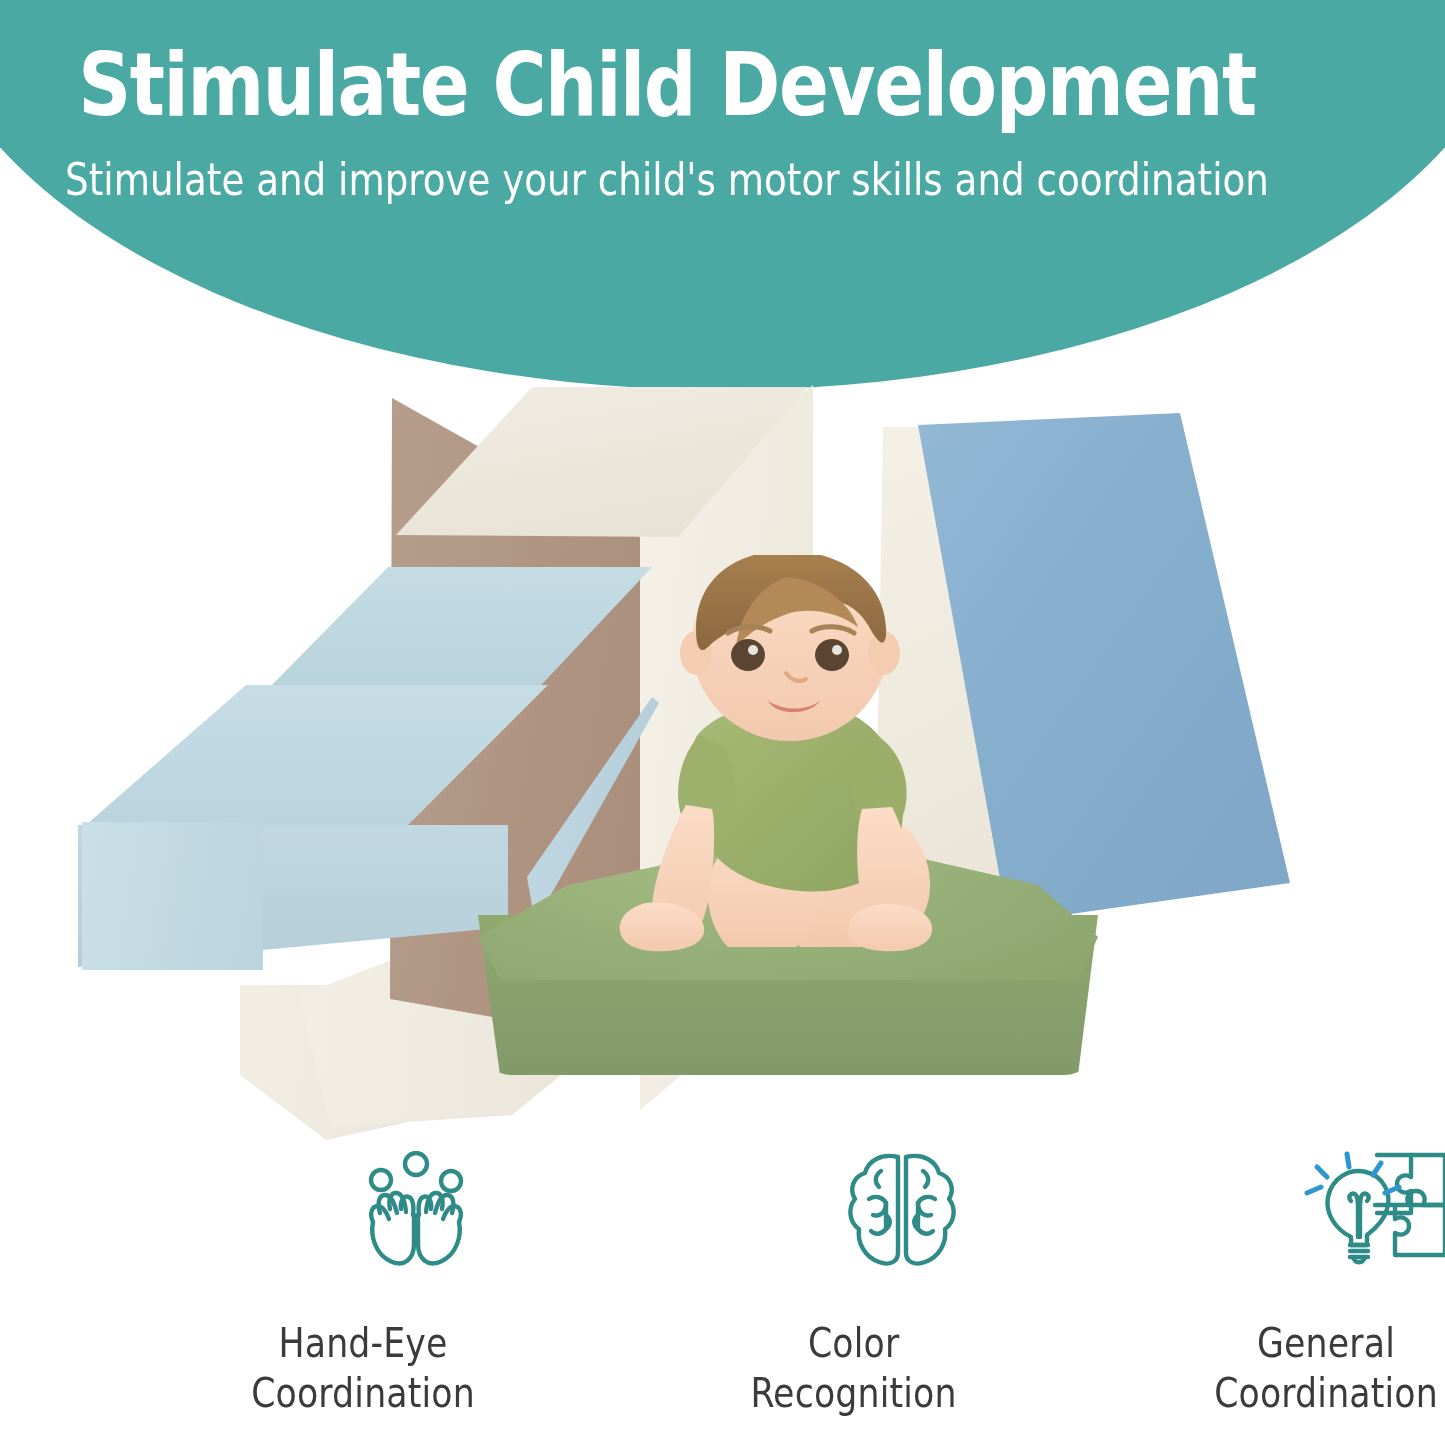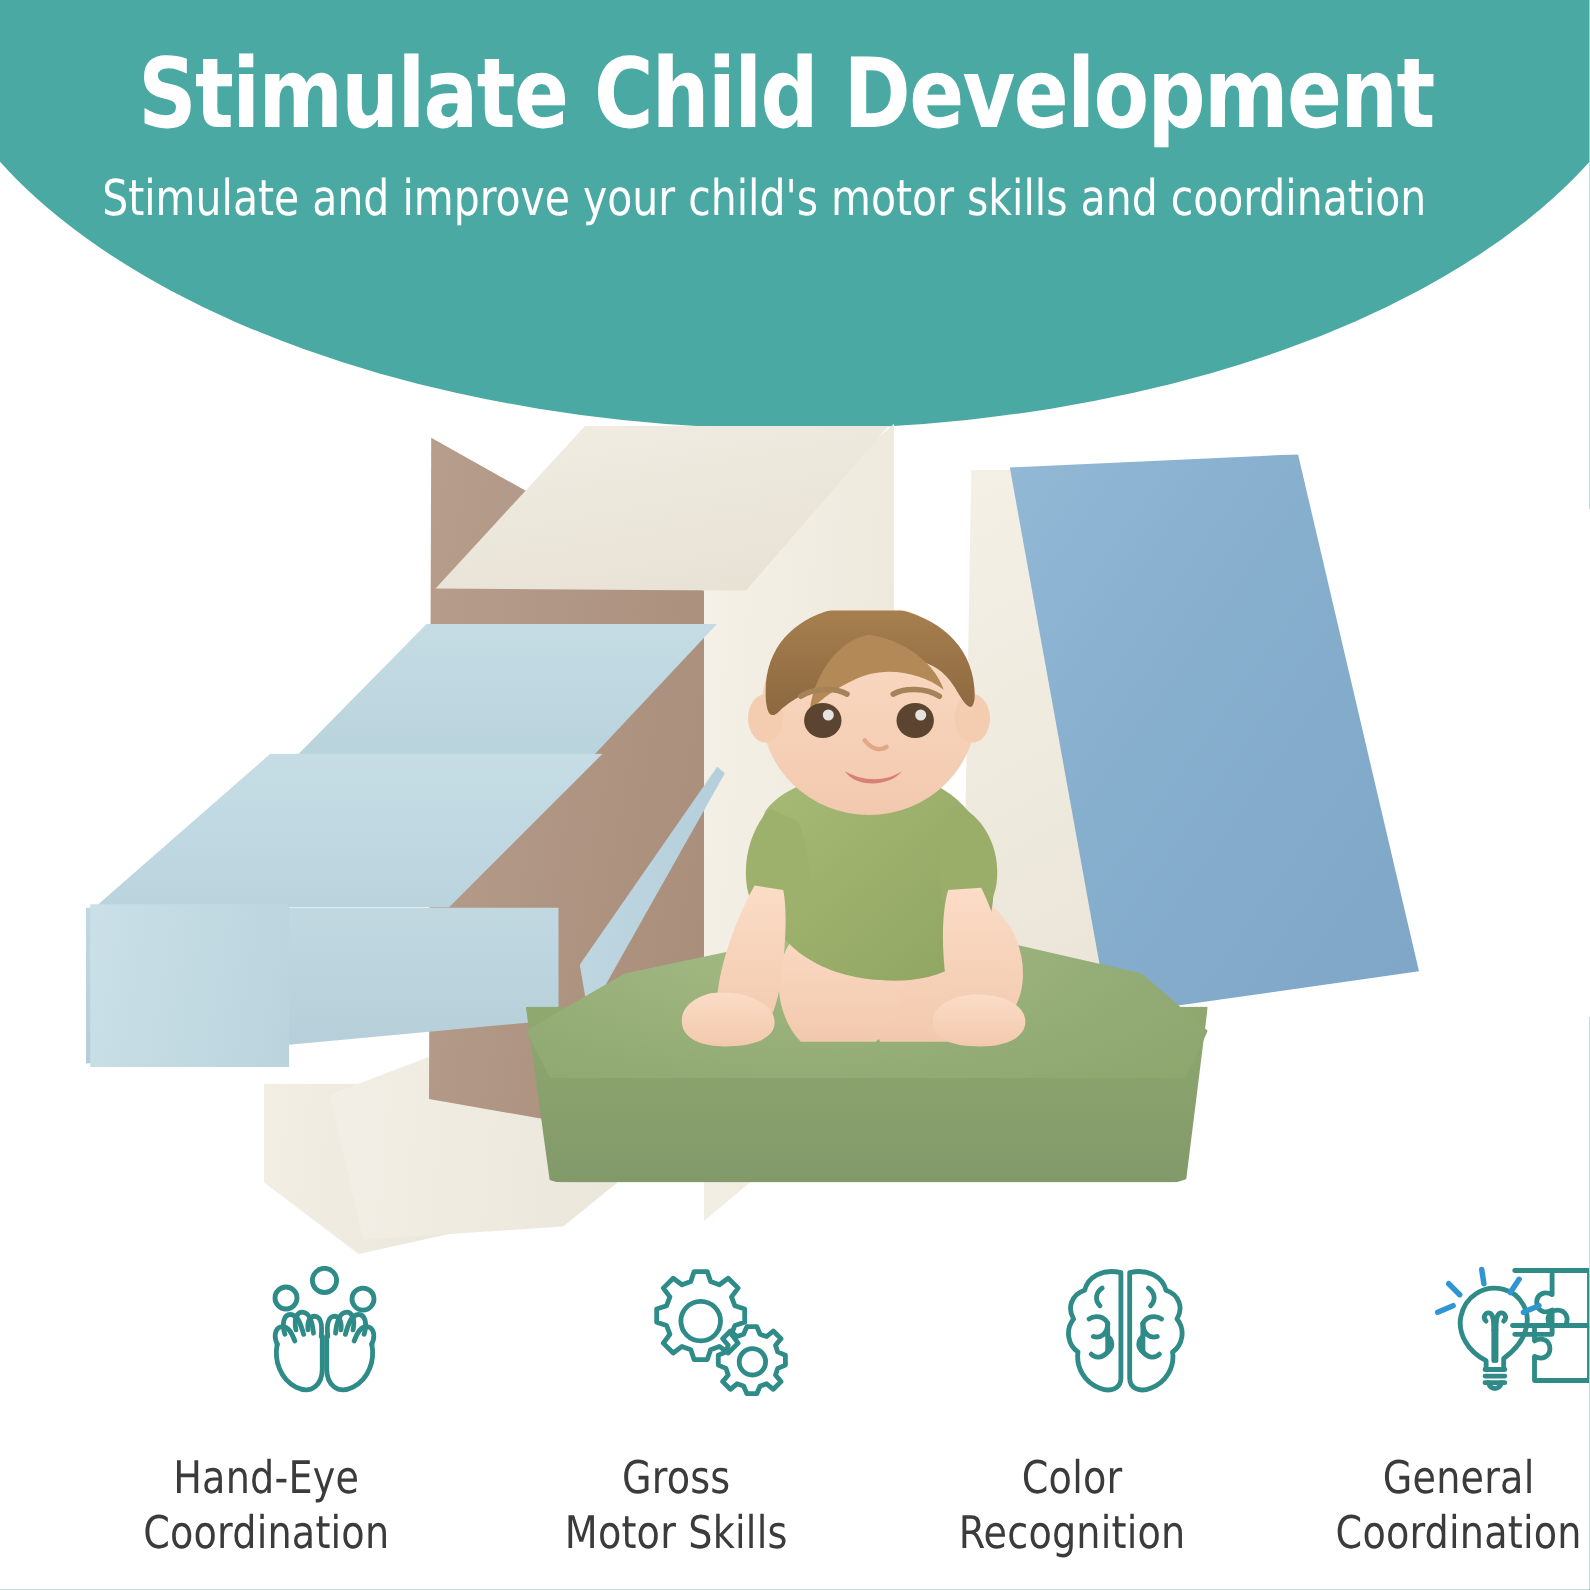--- a/index.html
+++ b/index.html
@@ -15,21 +15,21 @@
   
   .banner{
     position:absolute;left:-80px;top:-470px;
     width:1605px;height:860px;
     border-radius:50% / 50%;
     background:#4AA9A2;
     z-index:1;
   }
   .banner-text{
     position:absolute;left:0;top:0;width:1334px;z-index:3;
-    text-align:right;pointer-events:none;padding-left:16px;
+    text-align:center;pointer-events:none;
   }
   .headline{
     margin:0;padding:0;
     font-family:"DejaVu Sans Condensed","Liberation Sans", sans-serif;
     font-weight:700;
     font-size:88px;
     line-height:1.02;
     letter-spacing:-1.5px;
     color:#ffffff;
     padding-top:40px;
@@ -275,34 +275,20 @@
           <path d="M81 58 C 82 49 78 44 73 46 C 69 48 68 55 69 64"></path>
           <path d="M109 71 C 112 86 106 103 92 110 C 78 117 68 108 68 93 L 68 64"></path>
         </svg>
       </div>
       <div class="feat-label">
         <div>Hand-Eye</div>
         <div>Coordination</div>
       </div>
     </div>
 
-    <div class="feature">
-      <div class="feat-icon">
-        <svg width="140" height="120" viewBox="0 0 140 120" fill="none" stroke="#2E8B88" stroke-width="4.4" stroke-linejoin="round">
-          <path d="M48 6 h12 l3 9 8 3 8-6 9 9-6 8 3 8 9 3 v12 l-9 3-3 8 6 8-9 9-8-6-8 3-3 9 h-12 l-3-9-8-3-8 6-9-9 6-8-3-8-9-3 v-12 l9-3 3-8-6-8 9-9 8 6 8-3 z"></path>
-          <circle cx="54" cy="51" r="18"></circle>
-          <path d="M96 56 h9 l3 7 6 2 6-5 7 7-5 6 2 6 7 3 v9 l-7 3-2 6 5 6-7 7-6-5-6 2-3 7 h-9 l-3-7-6-2-6 5-7-7 5-6-2-6-7-3 v-9 l7-3 2-6-5-6 7-7 6 5 6-2 z"></path>
-          <circle cx="101" cy="88" r="12"></circle>
-        </svg>
-      </div>
-      <div class="feat-label">
-        <div>Gross</div>
-        <div>Motor Skills</div>
-      </div>
-    </div>
 
     <div class="feature">
       <div class="feat-icon">
         <svg width="122" height="122" viewBox="0 0 122 122" fill="none" stroke="#2E8B88" stroke-width="4.4" stroke-linecap="round" stroke-linejoin="round">
           <path d="M57 8 C 40 4 27 12 24 24 C 12 28 8 40 14 50 C 6 60 9 74 18 80 C 16 94 24 108 38 113 C 48 117 57 113 57 104 Z"></path>
           <path d="M65 8 C 82 4 95 12 98 24 C 110 28 114 40 108 50 C 116 60 113 74 104 80 C 106 94 98 108 84 113 C 74 117 65 113 65 104 Z"></path>
           <path d="M40 22 C 34 26 33 33 38 38"></path>
           <path d="M28 50 C 34 46 42 48 45 54"></path>
           <path d="M45 54 C 45 64 38 68 32 66"></path>
           <path d="M45 54 L 45 80"></path>

